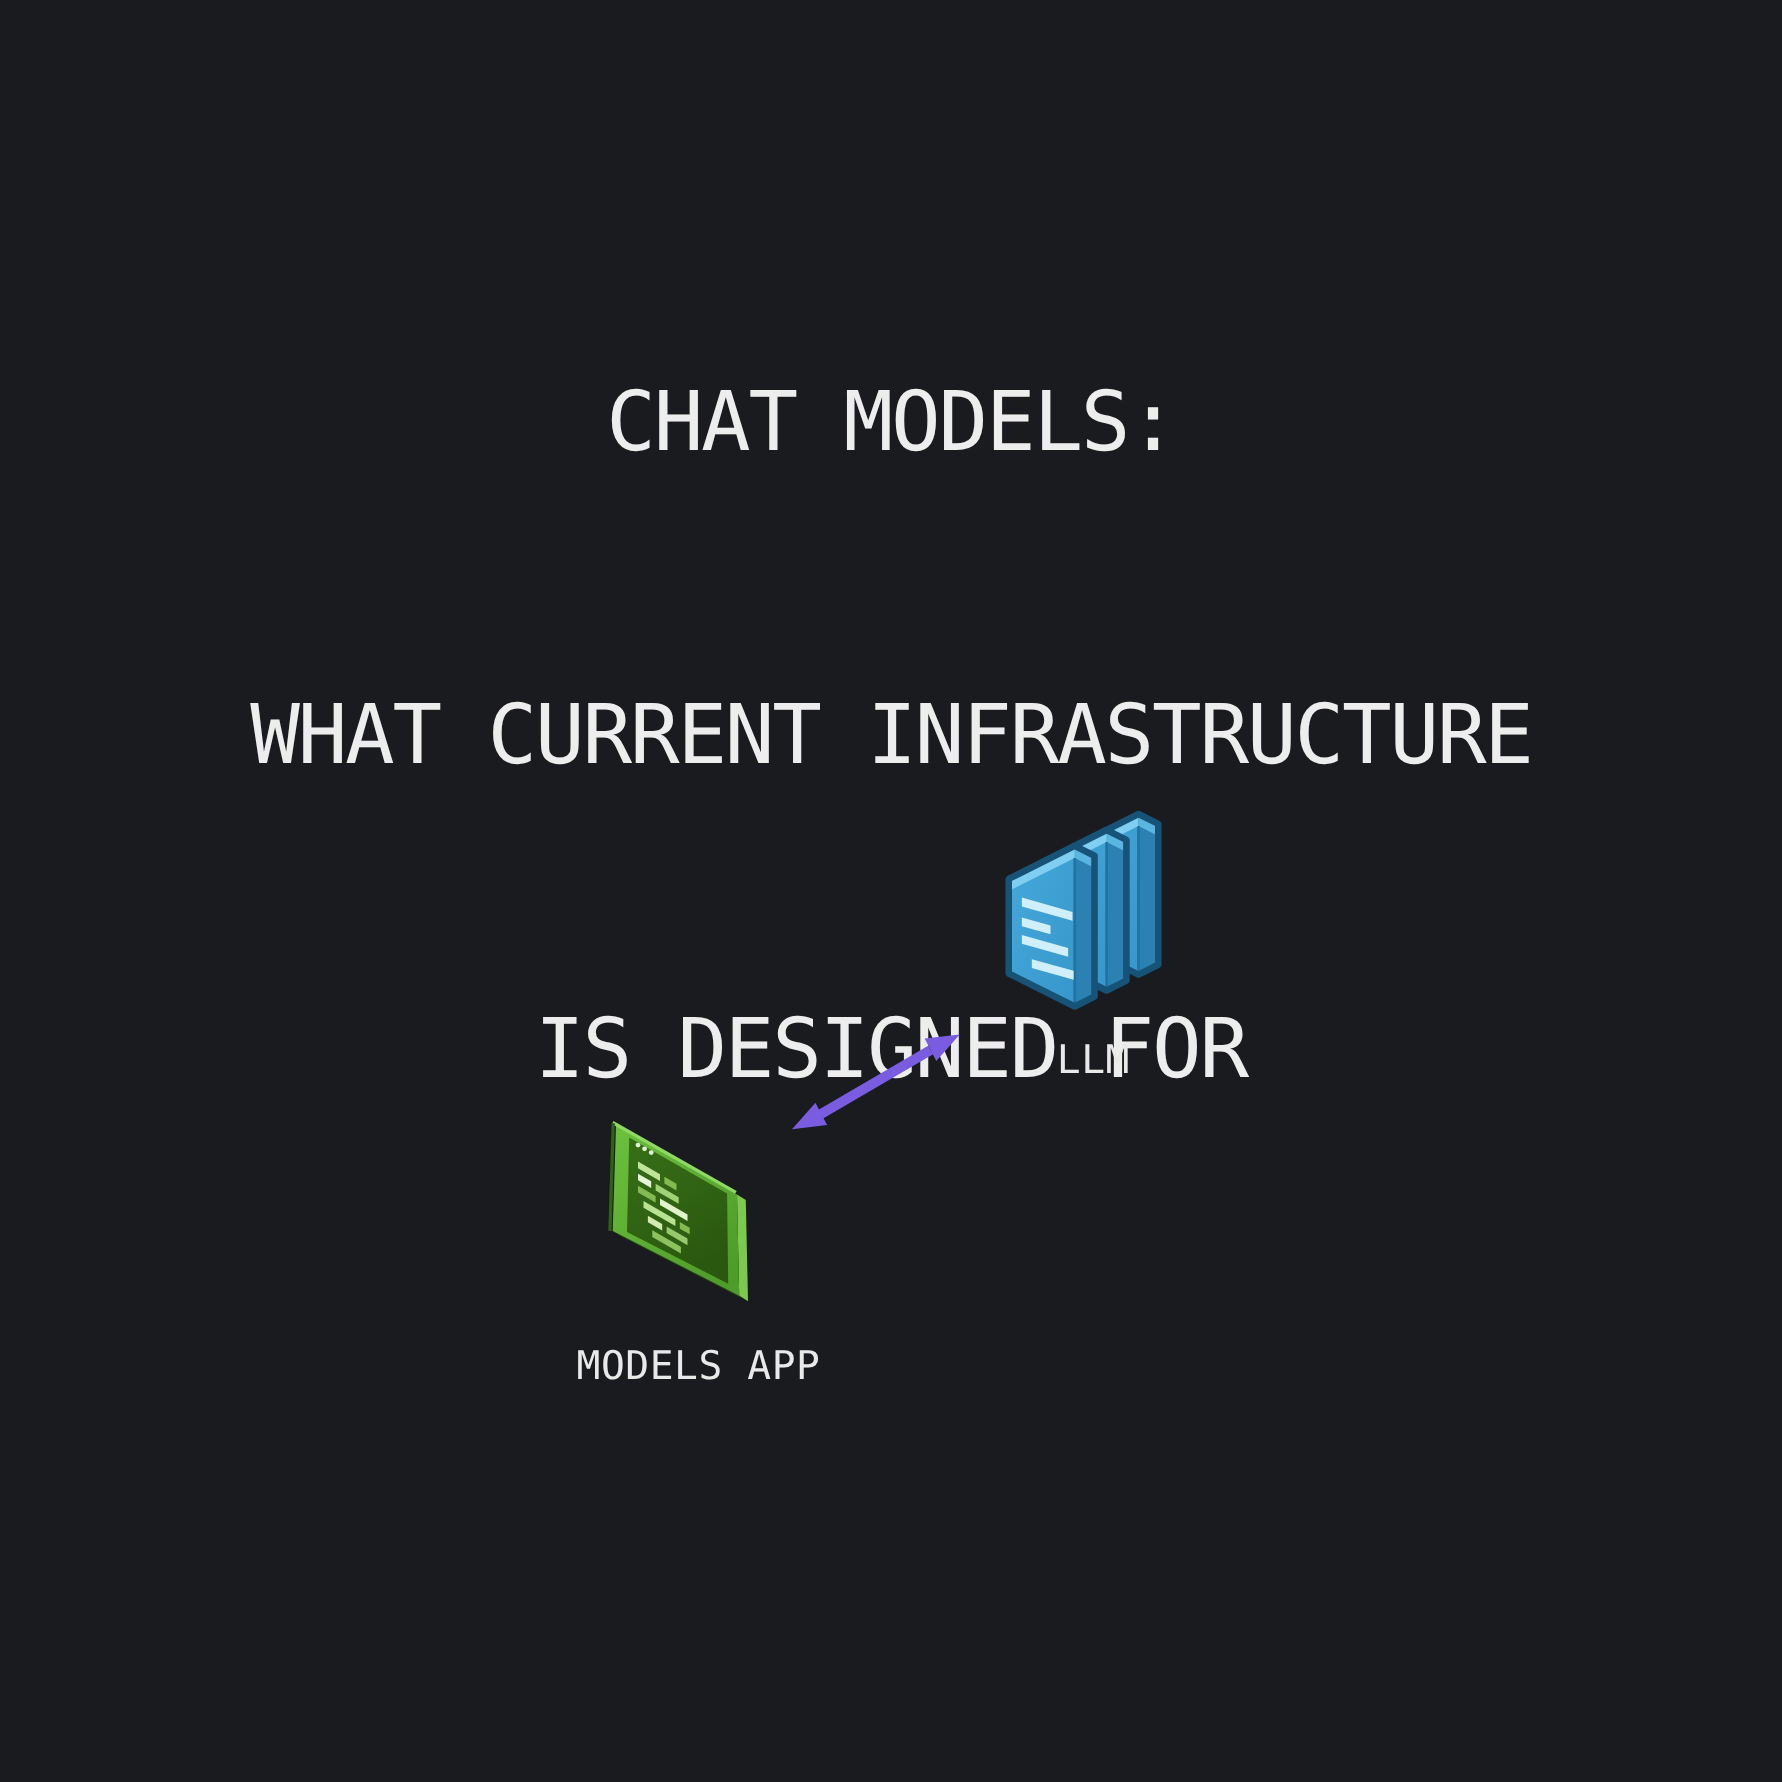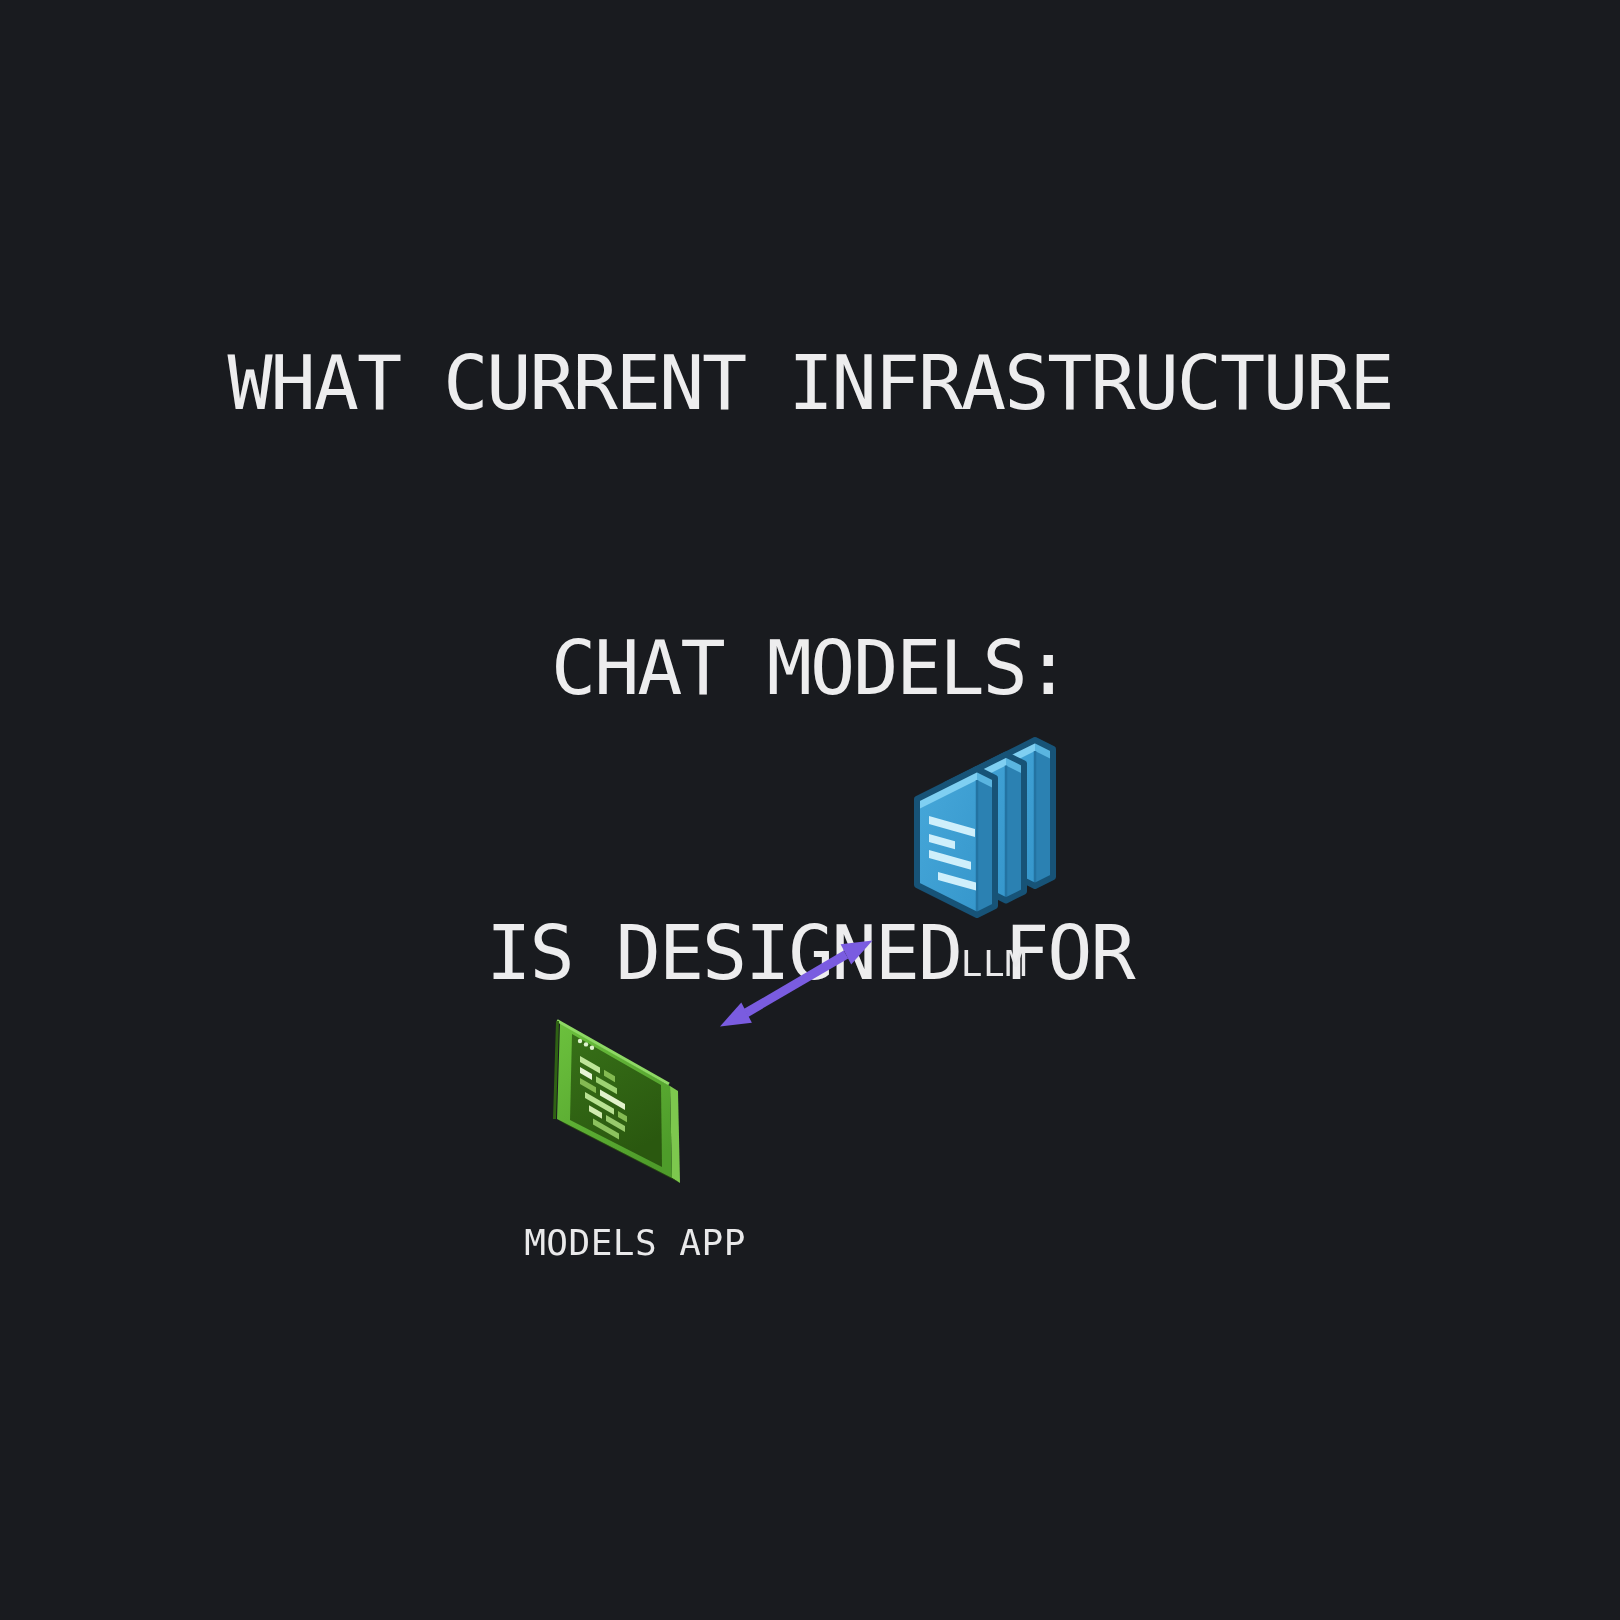--- a/index.html
+++ b/index.html
@@ -52,22 +52,22 @@
     left: 423px;
     width: 400px;
   }
 </style>
 </head>
 <body>
 
 <div class="canvas">
 
   <div class="title">
+    <div>CHAT MODELS:</div>
     <div>WHAT CURRENT INFRASTRUCTURE</div>
-    <div>CHAT MODELS:</div>
     <div>IS DESIGNED FOR</div>
   </div>
 
   <svg class="diagram-svg" width="1620" height="1620" viewBox="0 0 1620 1620">
     <defs>
       <linearGradient id="gCover" x1="0" y1="0" x2="1" y2="1">
         <stop offset="0" stop-color="#47a8da"></stop>
         <stop offset="1" stop-color="#3697cc"></stop>
       </linearGradient>
       <linearGradient id="gFrame" x1="0" y1="0" x2="0.7" y2="1">

